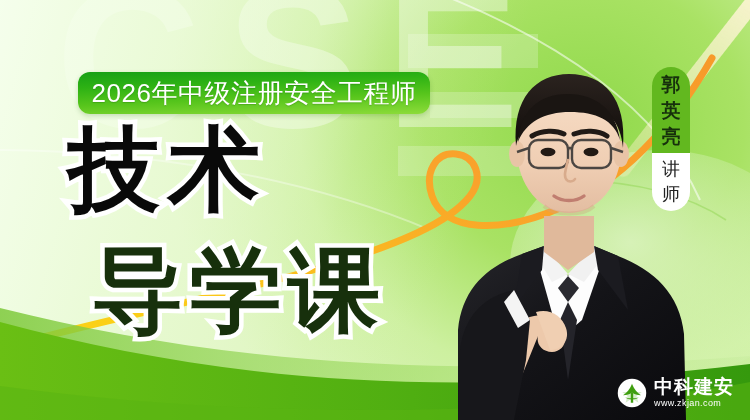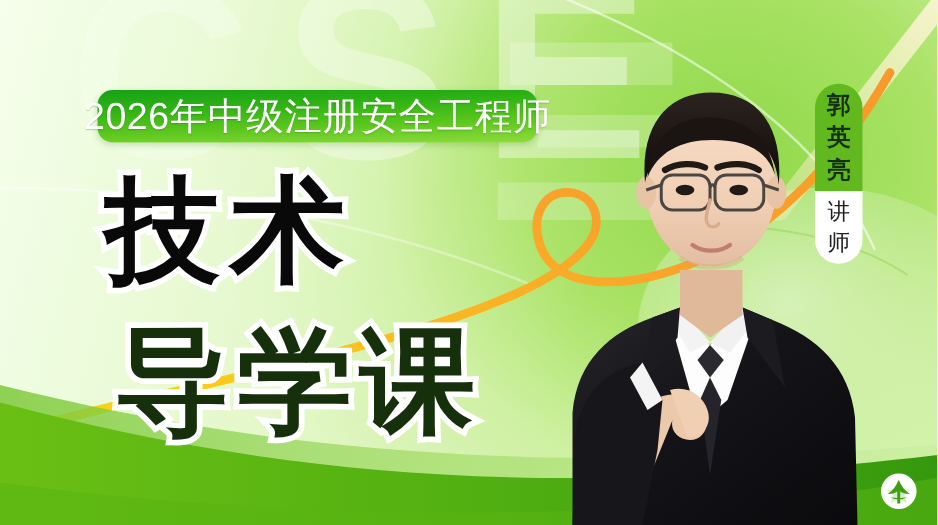--- a/index.html
+++ b/index.html
@@ -79,42 +79,42 @@
     position:absolute;
     left:78px;top:72px;
     width:352px;height:42px;
     border-radius:12px;
     background:linear-gradient(178deg,#16a016 0%,#2eb214 30%,#57c51c 62%,#8ddc3a 100%);
     box-shadow:0 2px 5px rgba(40,110,20,.22);
     display:flex;align-items:center;justify-content:center;
   }
   .pill-text{
     color:#fff;
-    font-size:30px;
+    font-size:26px;
     font-weight:500;
     letter-spacing:.5px;
     white-space:nowrap;
     text-shadow:0 1px 1px rgba(20,80,10,.25);
   }
 
   
   .headline{
     position:absolute;
     left:68px;top:126px;
     z-index:6;
   }
   .line-1{
     font-size:92px;
     font-weight:700;
     line-height:.95;
     color:#090909;
     letter-spacing:8px;
     -webkit-text-stroke:9px #ffffff;
     paint-order:stroke fill;
-    margin:16px;
+    margin:0;
     white-space:nowrap;
   }
   .line-2{
     font-size:92px;
     font-weight:700;
     line-height:.95;
     color:#17300c;
     letter-spacing:6px;
     -webkit-text-stroke:9px #ffffff;
     paint-order:stroke fill;
@@ -339,15 +339,19 @@
   </div>
 
   <div class="logo">
     <svg class="logo-mark" viewBox="0 0 40 40">
       <circle cx="20" cy="20" r="19" fill="#ffffff"></circle>
       <path d="M20 7 L24.5 18.5 L33 18.5 L26 24 L28.6 33 L20 27.3 L11.4 33 L14 24 L7 18.5 L15.5 18.5 Z" fill="#45ab10" opacity=".22"></path>
       <path d="M20 8 C17 15 13 20 8 23 C13 23 17 22 20 19 C23 22 27 23 32 23 C27 20 23 15 20 8 Z" fill="#3f9e10"></path>
       <path d="M18.4 19 L21.6 19 L21.6 33 L18.4 33 Z" fill="#3f9e10"></path>
       <path d="M11 26 C15 27.5 25 27.5 29 26 C25 29.5 15 29.5 11 26 Z" fill="#3f9e10"></path>
     </svg>
+    <div class="logo-txt">
+      <span class="logo-name">中科建安</span>
+      <span class="logo-url">www.zkjan.com</span>
+    </div>
   </div>
 
 </div>
 
 </body></html>

